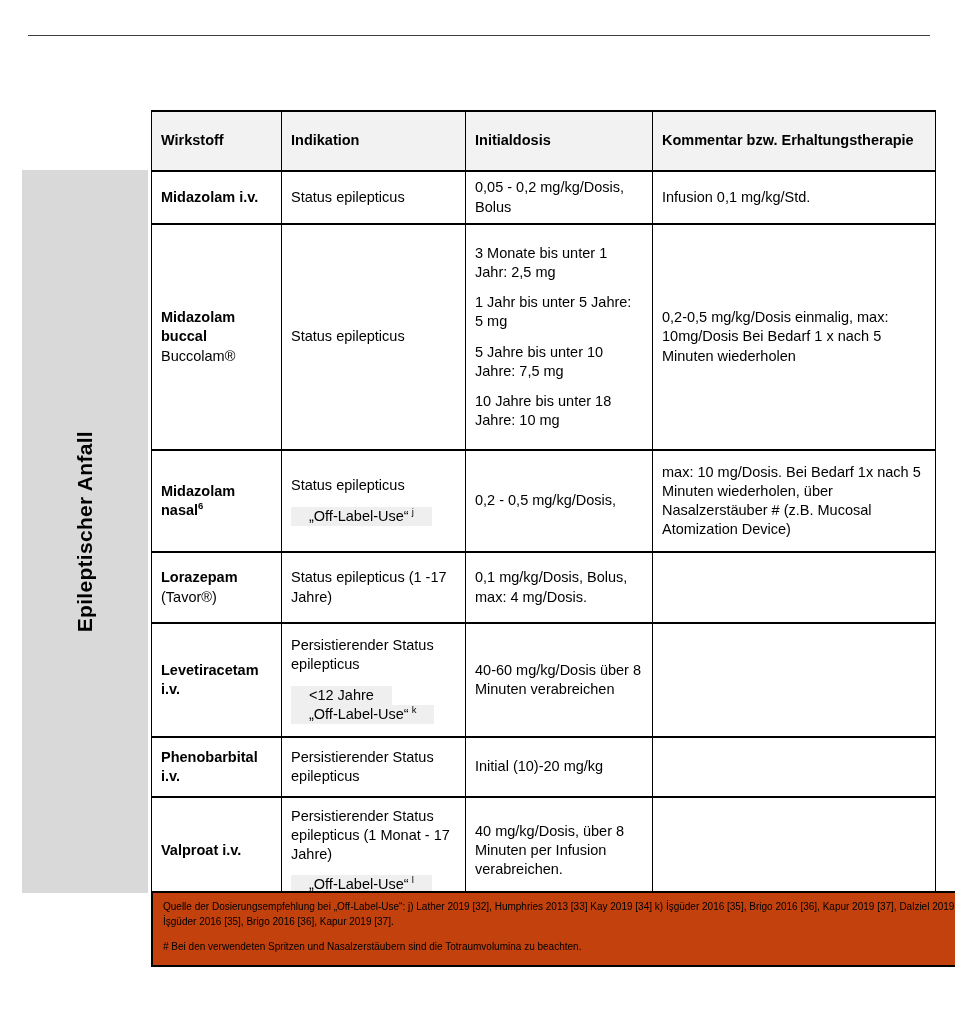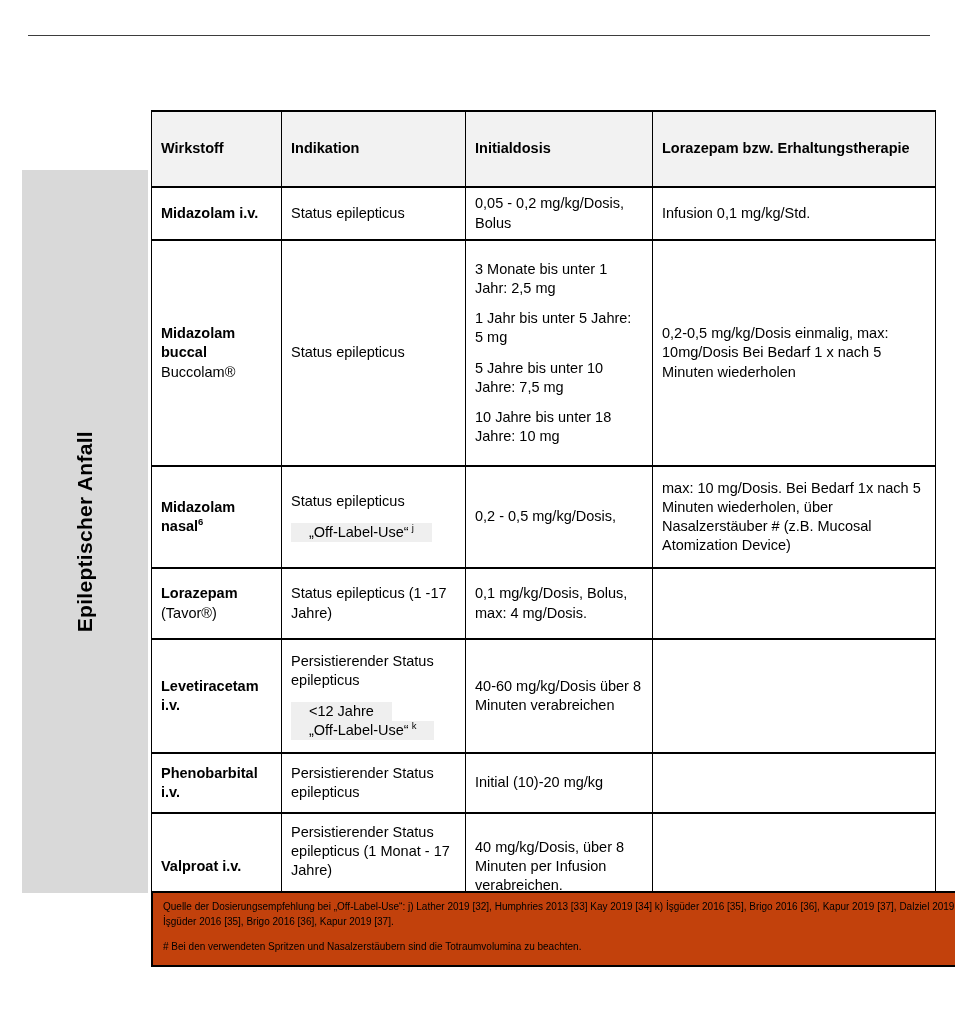--- a/index.html
+++ b/index.html
@@ -83,21 +83,21 @@
     border-top: 2px solid #000;
     border-bottom: 2px solid #000;
     padding: 5px 9px;
     vertical-align: middle;
     text-align: left;
   }
   table.dosing thead th {
     background: #f2f2f2;
     font-weight: bold;
     font-size: 14.5px;
-    height: 76px;
+    height: 60px;
     border-bottom: 2.5px solid #000;
   }
   table.dosing td { background: #ffffff; }
   .para + .para { margin-top: 11px; }
   .cline { display: block; }
   .bold { font-weight: bold; }
   .hl { background: #efefef; display: inline-block; padding: 0 18px; }
   sup { font-size: 9.5px; line-height: 0; }
 
   
@@ -130,21 +130,21 @@
       <col class="c1">
         <col class="c2">
         <col class="c3">
         <col class="c4">
     </colgroup>
     <thead>
       <tr>
         <th>Wirkstoff</th>
         <th>Indikation</th>
         <th>Initialdosis</th>
-        <th>Lorazepam bzw. Erhaltungstherapie</th>
+        <th>Kommentar bzw. Erhaltungstherapie</th>
       </tr>
     </thead>
     <tbody>
         <tr style="height: 53px;">
           <td>
             <div class="para">
               <div class="cline"><span class="bold ">Midazolam i.v.</span></div>
             </div>
           </td>
           <td>

